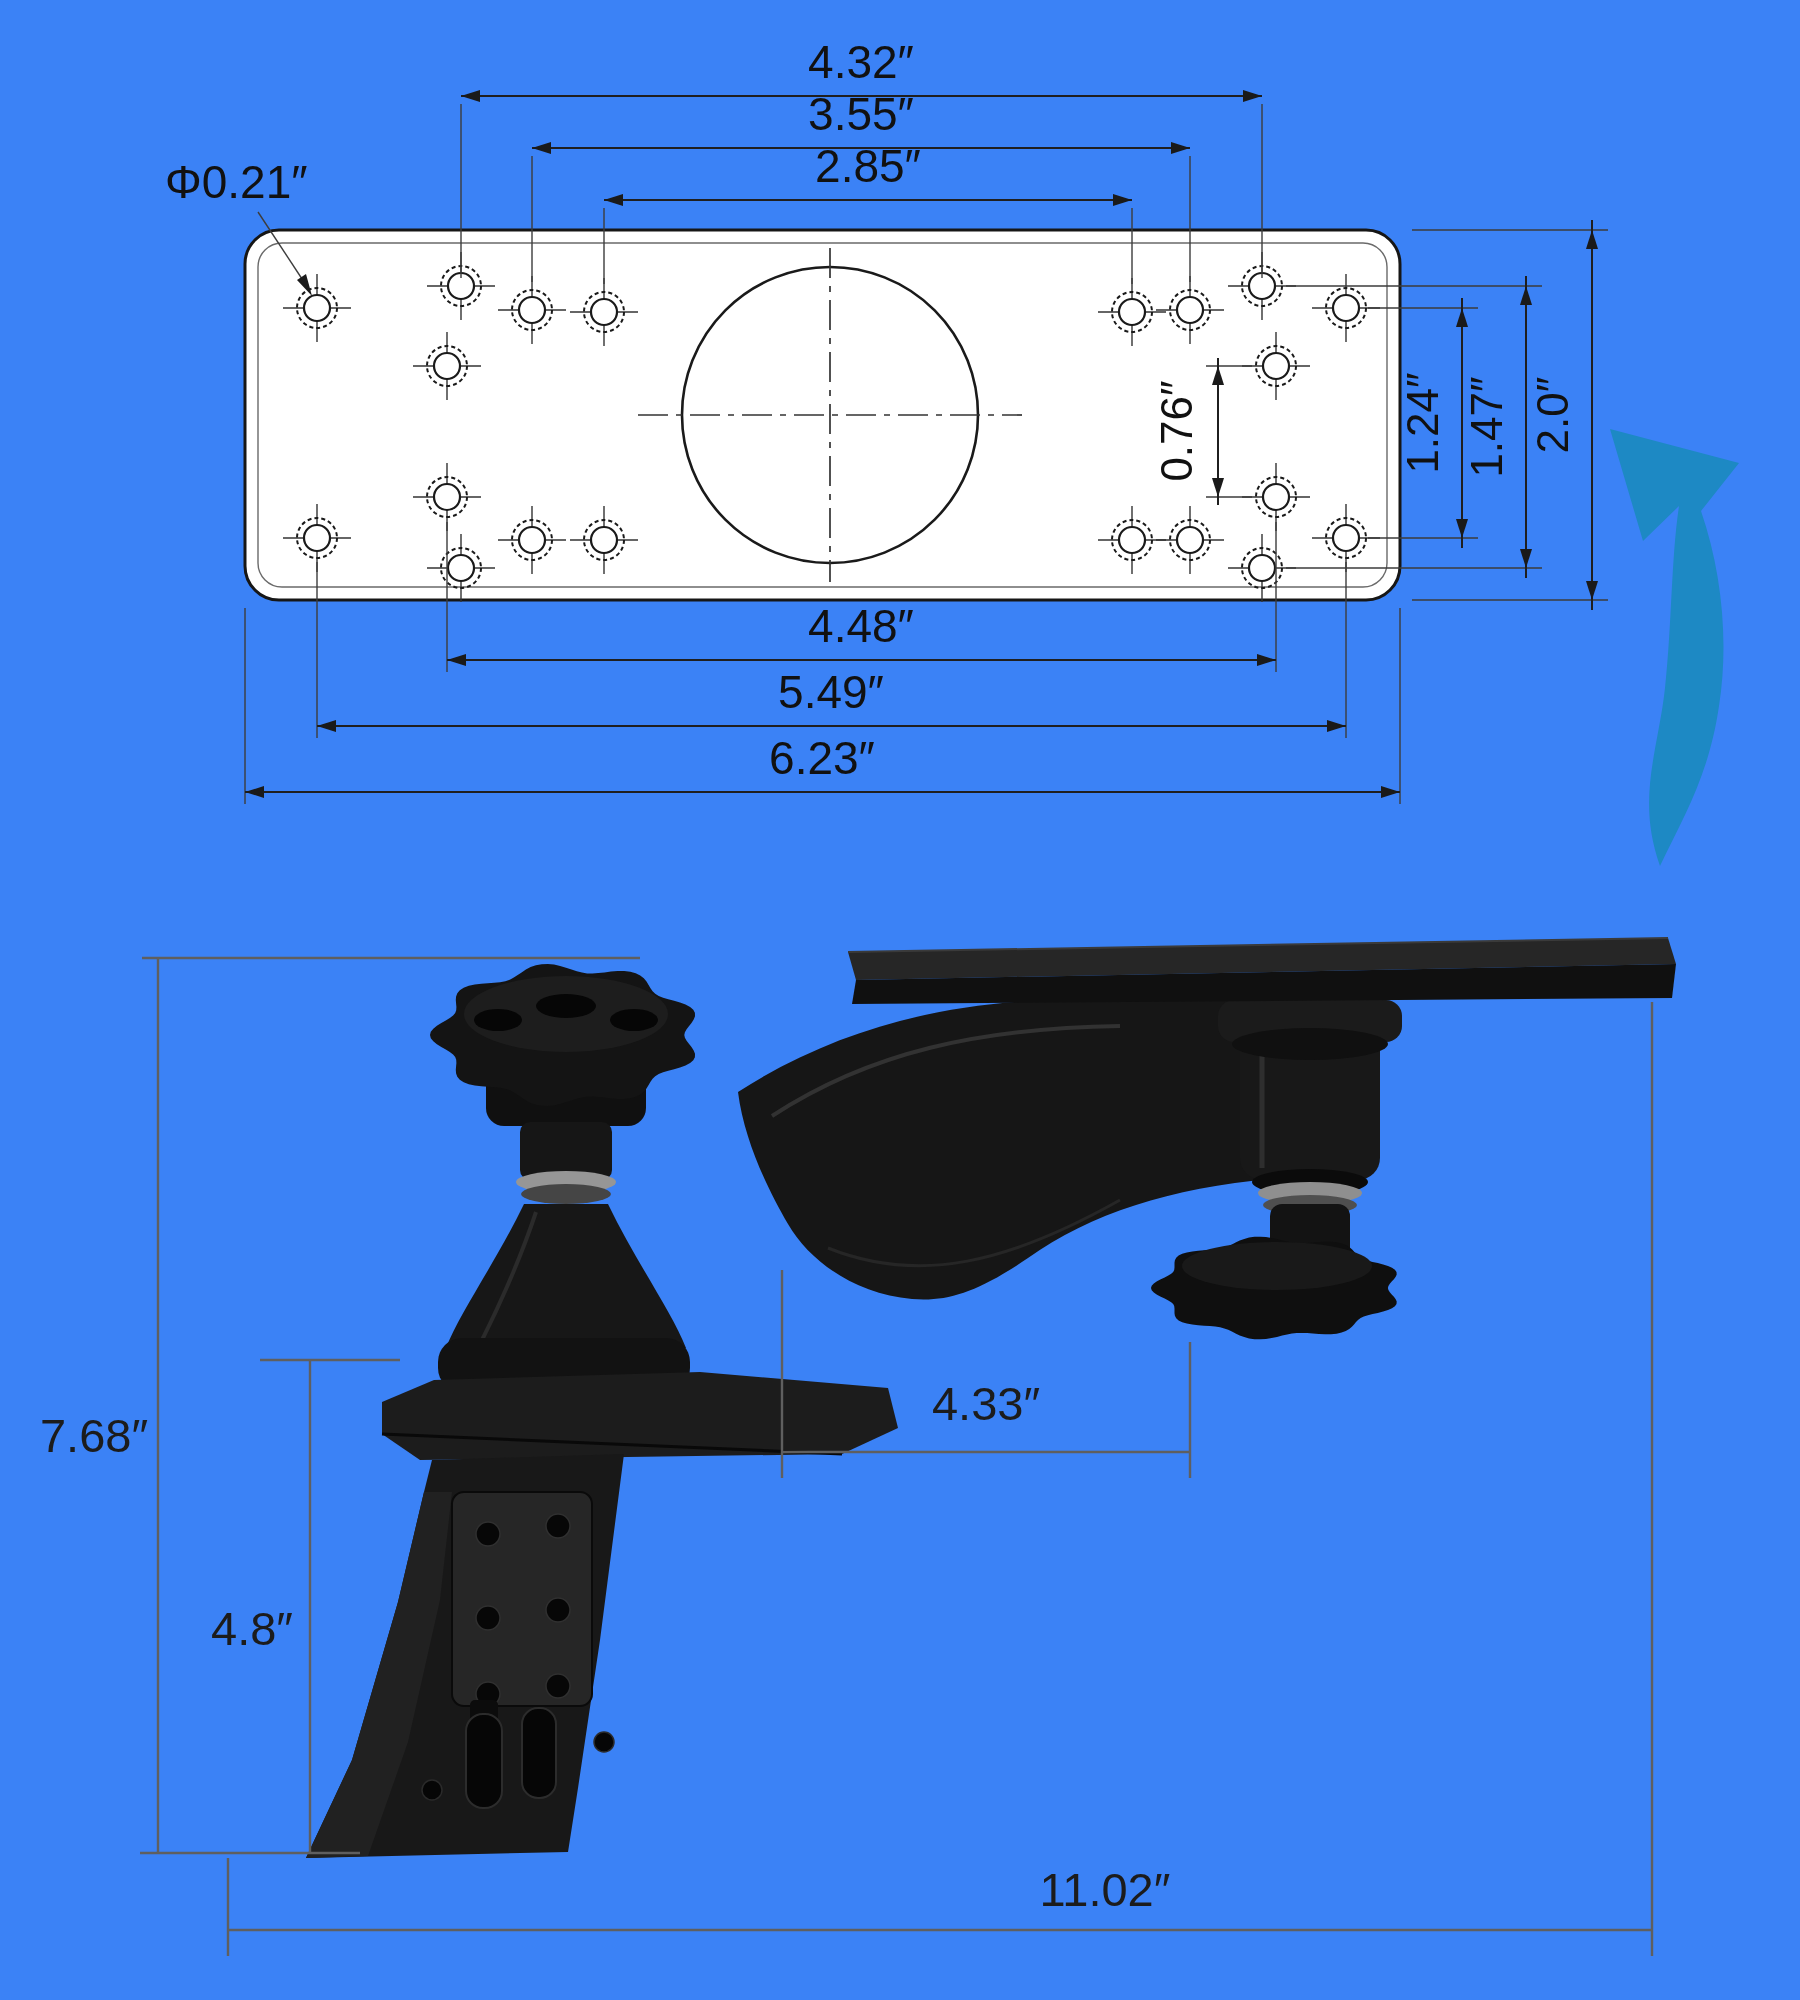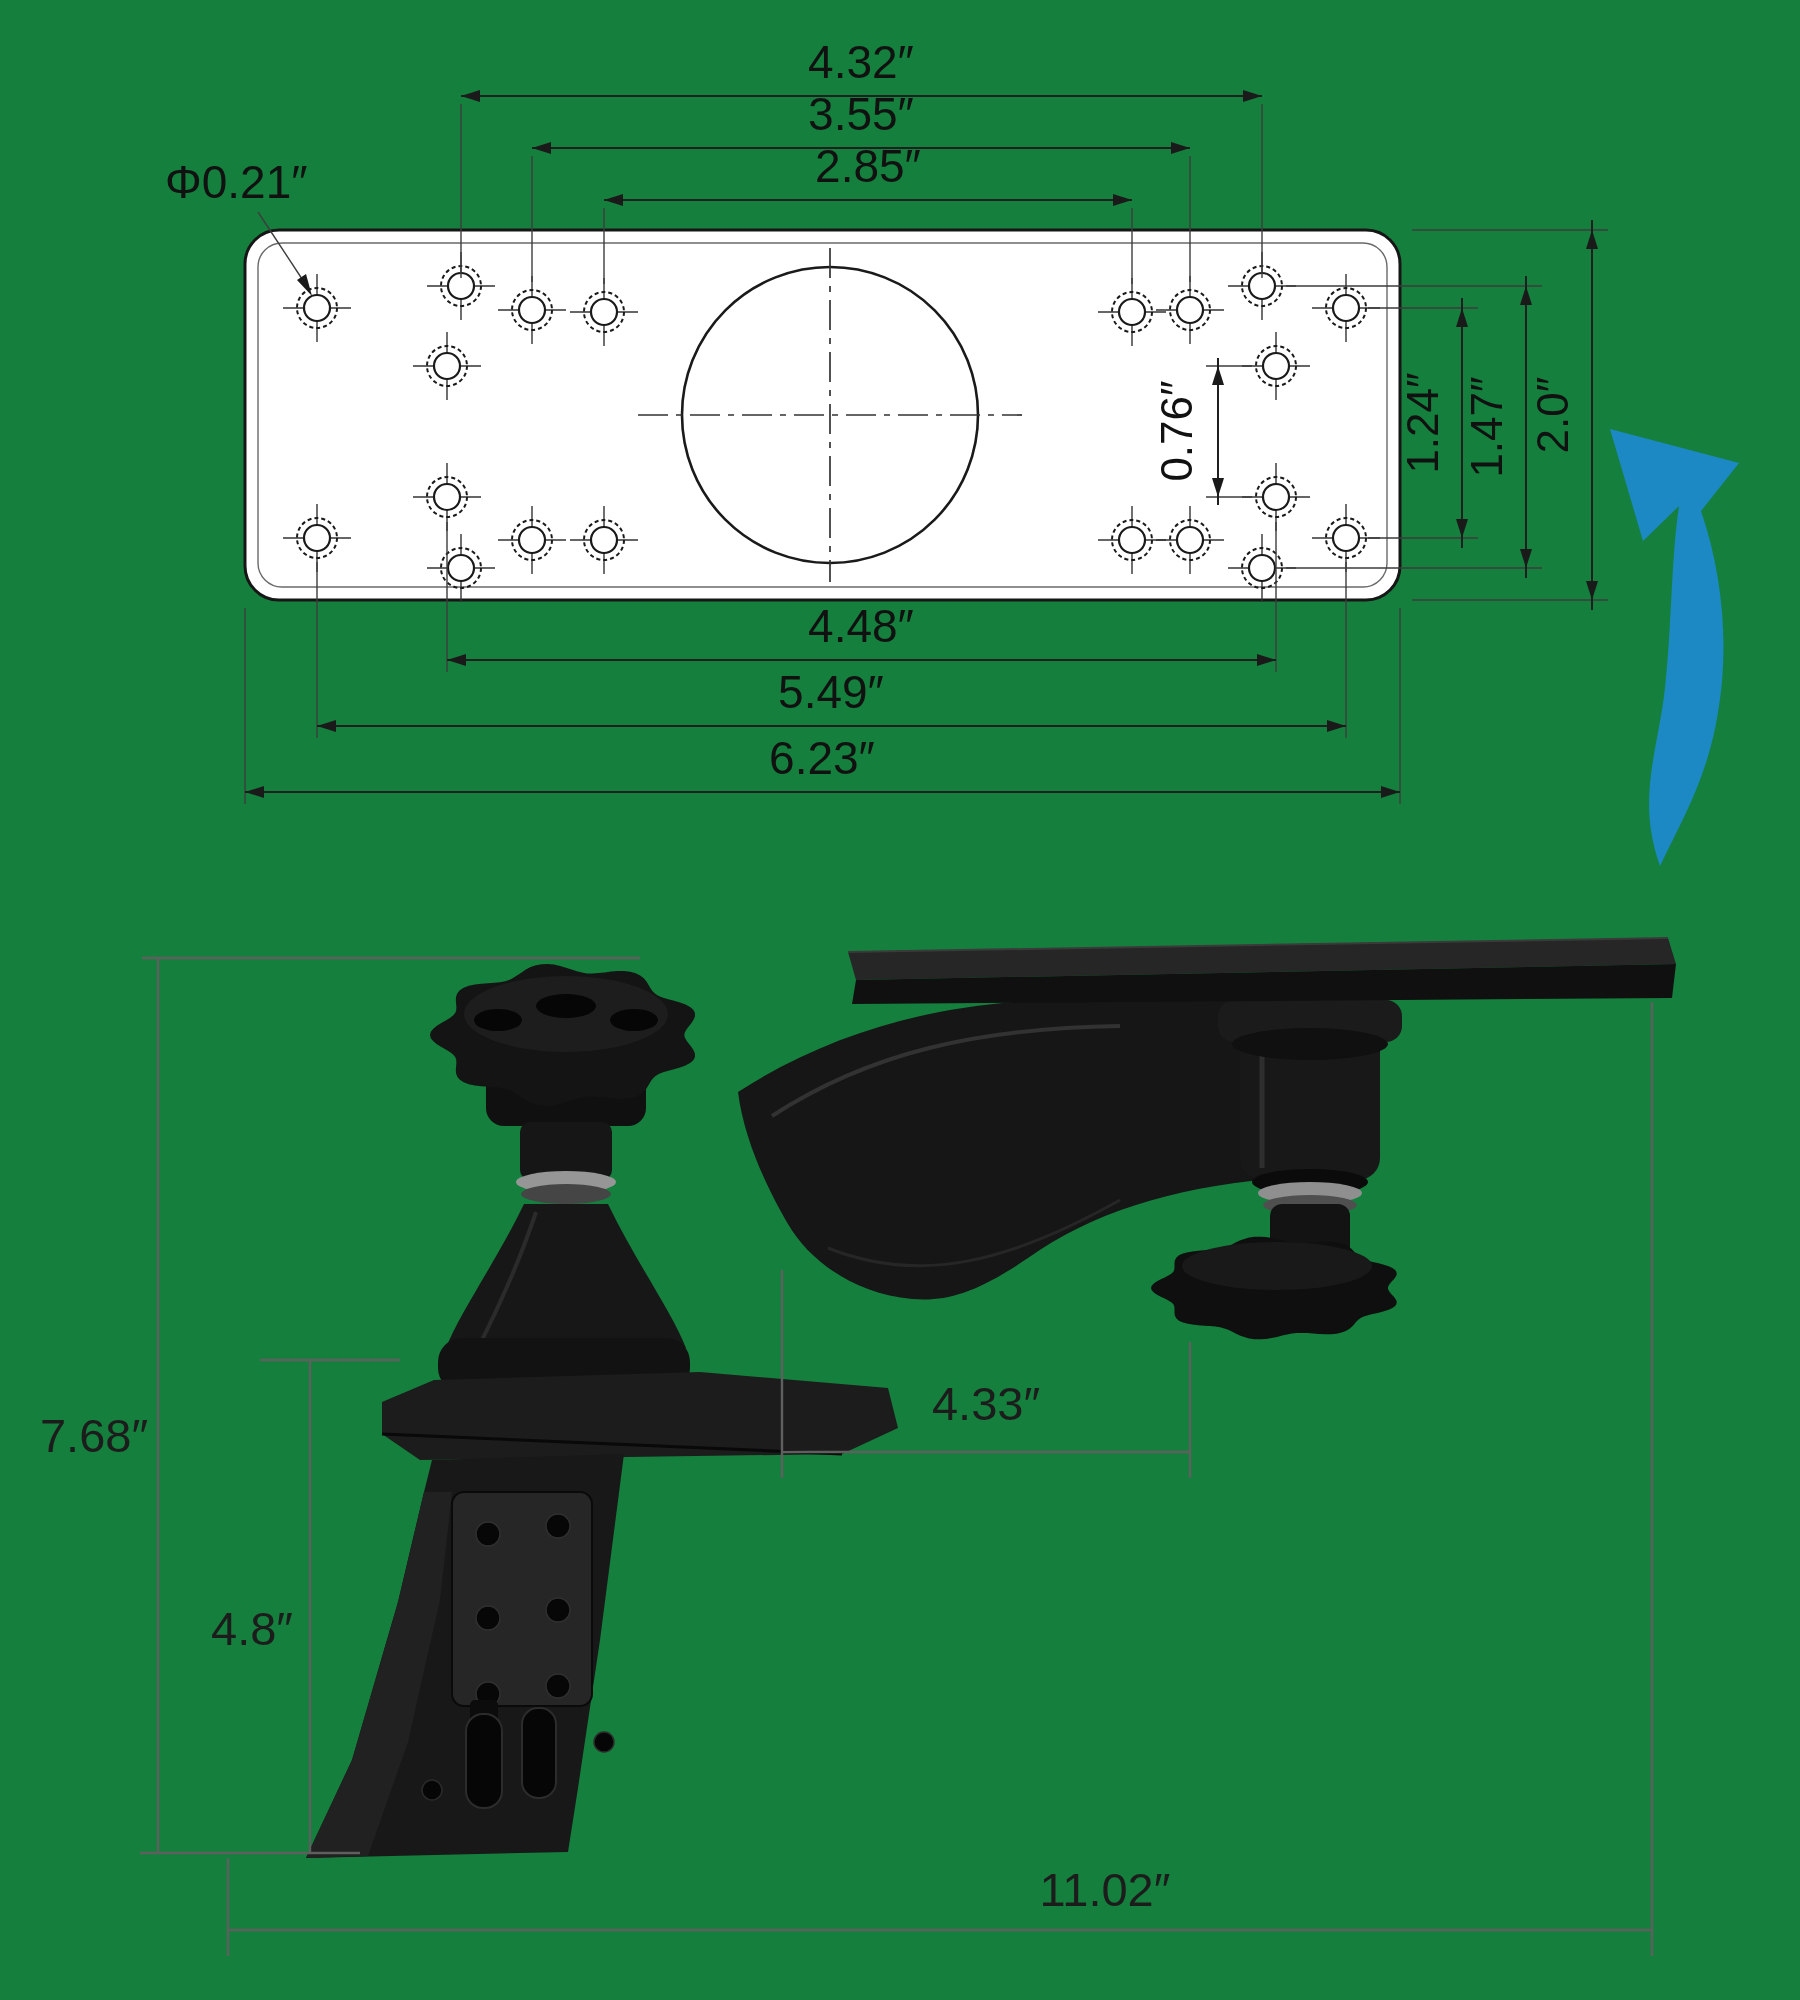--- a/index.html
+++ b/index.html
@@ -1,16 +1,16 @@
 <!DOCTYPE html>
 <html><head>
 <meta charset="utf-8">
 <style>
   html,body{margin:0;padding:0;background:#ffffff;}
-  .canvas{position:relative;width:1800px;height:2000px;background:#15803d;overflow:hidden;
+  .canvas{position:relative;width:1800px;height:2000px;background:#3b82f6;overflow:hidden;
           font-family:"Liberation Sans", sans-serif;}
   svg text{font-family:"Liberation Sans", sans-serif;}
   .dim-label{font-size:46px;fill:#111111;}
   .dim-label-side{font-size:44px;fill:#111111;}
   .photo-label{font-size:47px;fill:#1c1c1c;}
   .dline{stroke:#1f1f1f;stroke-width:2;fill:none;}
   .eline{stroke:#3d3d3d;stroke-width:1.4;fill:none;}
   .gline{stroke:#5f5f5f;stroke-width:2.4;fill:none;}
   .arrow{fill:#1a1a1a;stroke:none;}
 </style>

